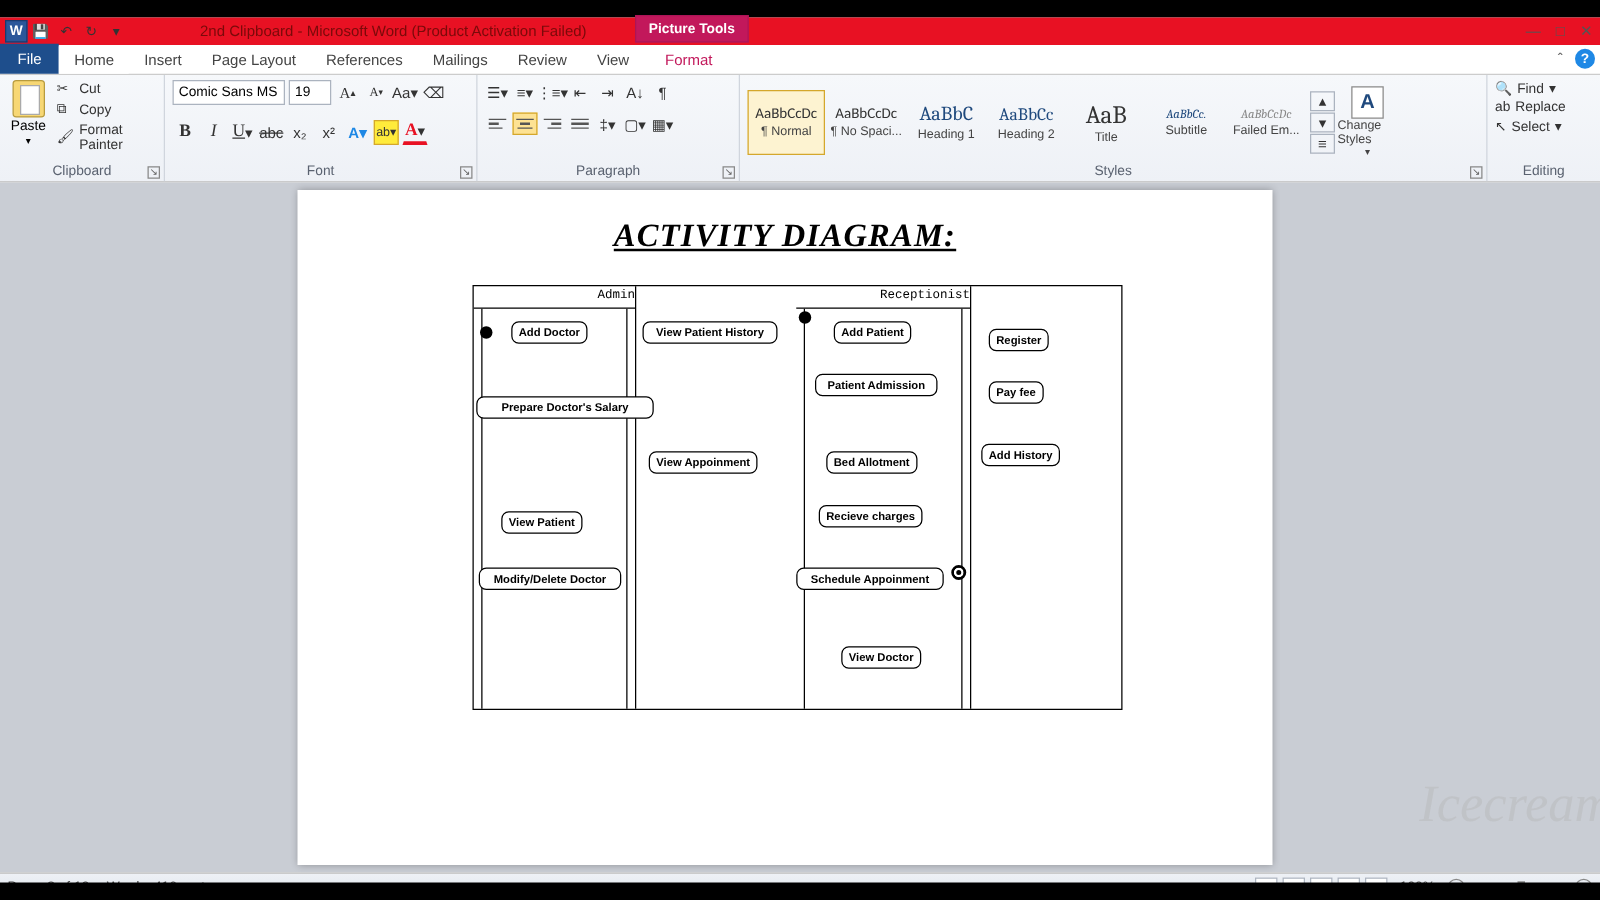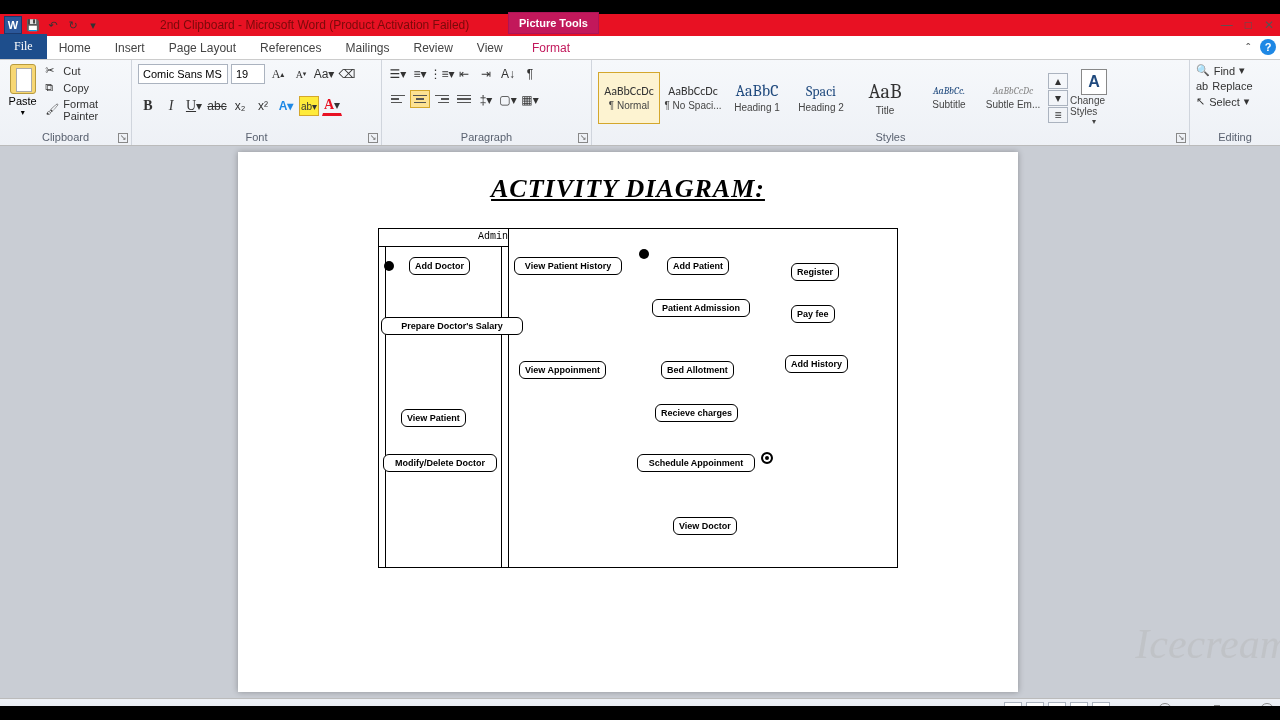--- a/index.html
+++ b/index.html
@@ -8,21 +8,21 @@
 .titlebar { background: #e81123; height: 22px; display: flex; align-items: center; position: relative; }
 .titlebar-left { display: flex; align-items: center; padding-left: 4px; gap: 2px; }
 .word-icon { width: 18px; height: 18px; background: #2b579a; color: #fff; font-weight: bold; font-size: 11px; display: flex; align-items: center; justify-content: center; border: 1px solid #1a3a6e; }
 .qat-btn { width: 18px; height: 18px; display: flex; align-items: center; justify-content: center; color: #333; }
 .titlebar-text { position: absolute; left: 160px; color: #7a0a0a; font-size: 12px; }
 .picture-tools { position: absolute; left: 508px; top: -2px; background: #c2185b; border: 1px solid #ad1457; color: #fff; padding: 2px 10px; font-size: 11px; height: 22px; display: flex; align-items: center; font-weight: bold; }
 .win-controls { position: absolute; right: 6px; display: flex; gap: 12px; color: #555; }
 .win-controls span { cursor: default; font-size: 12px; }
 .tabbar { height: 24px; background: #fff; border-bottom: 1px solid #ccc; display: flex; align-items: flex-end; position: relative; }
 .tab { padding: 4px 12px; color: #444; cursor: default; font-size: 12px; }
-.tab.file { background: #1e4e8c; color: #fff; padding: 5px 14px; font-family: Liberation Serif, serif; }
+.tab.file { background: #1e4e8c; color: #fff; padding: 5px 14px; }
 .tab.active { font-weight: normal; background: #fff; }
 .tab.format { position: absolute; left: 520px; color: #c2185b; }
 .help-icons { position: absolute; right: 4px; top: 3px; display: flex; gap: 4px; }
 .help-icons span { width: 16px; height: 16px; display: inline-flex; align-items: center; justify-content: center; border-radius: 50%; font-size: 11px; font-weight: bold; }
 .help-q { background: #1e88e5; color: #fff; }
 .ribbon { height: 86px; background: linear-gradient(#f6f8fb,#eef1f6); border-bottom: 1px solid #bbb; display: flex; }
 .group { border-right: 1px solid #d0d5dd; padding: 4px 6px 0 6px; display: flex; flex-direction: column; justify-content: space-between; position: relative; }
 .group-label { text-align: center; font-size: 11px; color: #5a6270; padding-bottom: 2px; }
 .group-body { flex: 1; display: flex; align-items: flex-start; gap: 6px; }
 .clipboard-paste { display: flex; flex-direction: column; align-items: center; justify-content: center; gap: 1px; width: 38px; }
@@ -221,34 +221,34 @@
         </div>
       <div class="style-box">
           <span class="style-preview normal">AaBbCcDc</span>
           <span>¶ No Spaci...</span>
         </div>
       <div class="style-box">
           <span class="style-preview" style="font-size:16px">AaBbC</span>
           <span>Heading 1</span>
         </div>
       <div class="style-box">
-          <span class="style-preview" style="font-size:14px">Spaci</span>
+          <span class="style-preview" style="font-size:14px">AaBbCc</span>
           <span>Heading 2</span>
         </div>
       <div class="style-box">
           <span class="style-preview title">AaB</span>
           <span>Title</span>
         </div>
       <div class="style-box">
           <span class="style-preview" style="font-style:italic">AaBbCc.</span>
           <span>Subtitle</span>
         </div>
       <div class="style-box">
           <span class="style-preview" style="font-style:italic;color:#888">AaBbCcDc</span>
-          <span>Subtle Em...</span>
+          <span>Failed Em...</span>
         </div>
       <div style="display:flex;flex-direction:column;gap:1px;margin-left:2px">
         <span class="icon-btn" style="height:16px;border:1px solid #abb3bf">▴</span>
         <span class="icon-btn" style="height:16px;border:1px solid #abb3bf">▾</span>
         <span class="icon-btn" style="height:16px;border:1px solid #abb3bf">≡</span>
       </div>
       <div class="change-styles">
         <div class="change-icon">A</div>
         <span>Change Styles</span>
         <span style="font-size:8px">▾</span>
@@ -272,20 +272,25 @@
 </div>
 
 <div class="doc-area">
   <div class="page">
     <div class="doc-title">ACTIVITY DIAGRAM:</div>
 
     <div class="diagram">
 
       <div class="lane" style="left:0;width:130px">
         <div class="lane-header">Admin</div>
+        <div class="lane-inner-l" style="left:6px"></div>
+          <div class="lane-inner-r" style="right:6px"></div>
+      </div>
+      <div class="lane" style="left:258px;width:140px">
+        <div class="lane-header">Receptionist</div>
         <div class="lane-inner-l" style="left:6px"></div>
           <div class="lane-inner-r" style="right:6px"></div>
       </div>
 
       <div class="start-dot" style="left:5px;top:32px"></div>
       <div class="node" style="left:30px;top:28px">Add Doctor</div>
       <div class="node" style="left:2px;top:88px;width:142px">Prepare Doctor's Salary</div>
       <div class="node" style="left:22px;top:180px">View Patient</div>
       <div class="node" style="left:4px;top:225px;width:114px">Modify/Delete Doctor</div>
 

